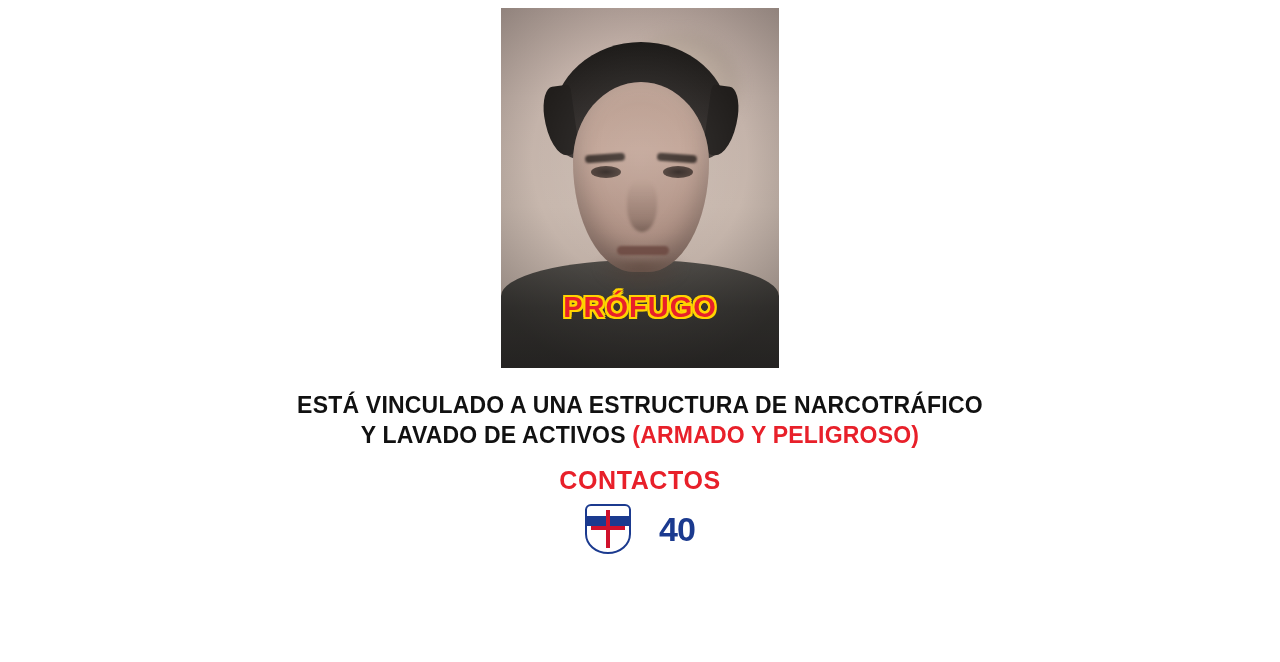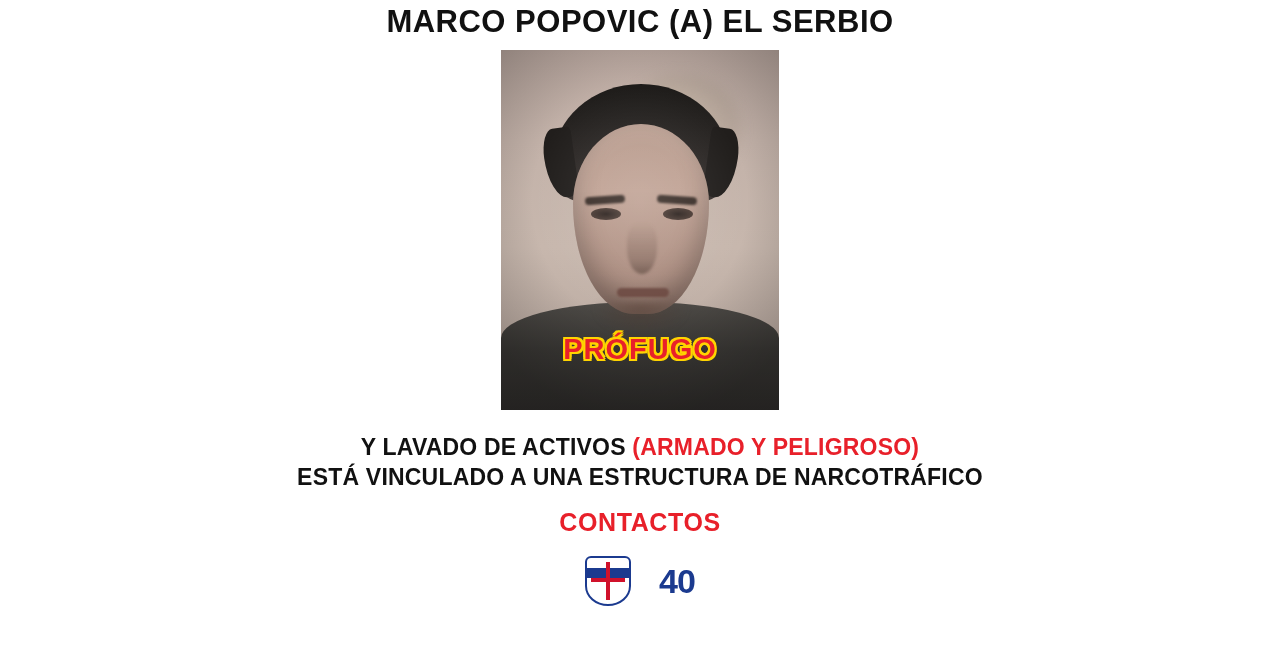--- a/index.html
+++ b/index.html
@@ -234,21 +234,21 @@
     margin-top: 4px;
     font-size: 21px;
     font-weight: bold;
     color: #111111;
     letter-spacing: 0.2px;
     line-height: 28px;
     text-align: center;
   }
 
   .footer {
-    margin-top: 24px;
+    margin-top: 14px;
     display: flex;
     align-items: center;
     justify-content: center;
     gap: 28px;
     height: 40px;
   }
   .crest {
     width: 42px;
     height: 46px;
     background: #ffffff;
@@ -284,46 +284,45 @@
   }
 </style>
 </head>
 <body>
 
 <div class="poster">
 
   <div class="side-bar left"></div>
   <div class="side-bar right"></div>
 
-  <div class="headline">MARCO POPOVIC (A) EL SERBIO</div>
 
   <div class="photo-wrap">
     <div class="photo-bg"></div>
     <div class="wallspot"></div>
     <div class="neck"></div>
     <div class="shirt"></div>
     <div class="hair"></div>
     <div class="face"></div>
     <div class="brow-l"></div>
     <div class="brow-r"></div>
     <div class="eye-l"></div>
     <div class="eye-r"></div>
     <div class="nose"></div>
     <div class="mouth"></div>
     <div class="chin-shadow"></div>
     <div class="photo-vignette"></div>
     <div class="profugo">PRÓFUGO</div>
   </div>
 
   <div class="desc">
+    <div>ESTÁ VINCULADO A UNA ESTRUCTURA DE NARCOTRÁFICO</div>
     <div>
       <span>Y LAVADO DE ACTIVOS</span>
       <span class="warn">(ARMADO Y PELIGROSO)</span>
     </div>
-    <div>ESTÁ VINCULADO A UNA ESTRUCTURA DE NARCOTRÁFICO</div>
   </div>
 
   <div class="contacts-title">CONTACTOS</div>
 
 
   <div class="footer">
     <div class="crest">
       <div class="band"></div>
       <div class="cross-v"></div>
       <div class="cross-h"></div>

